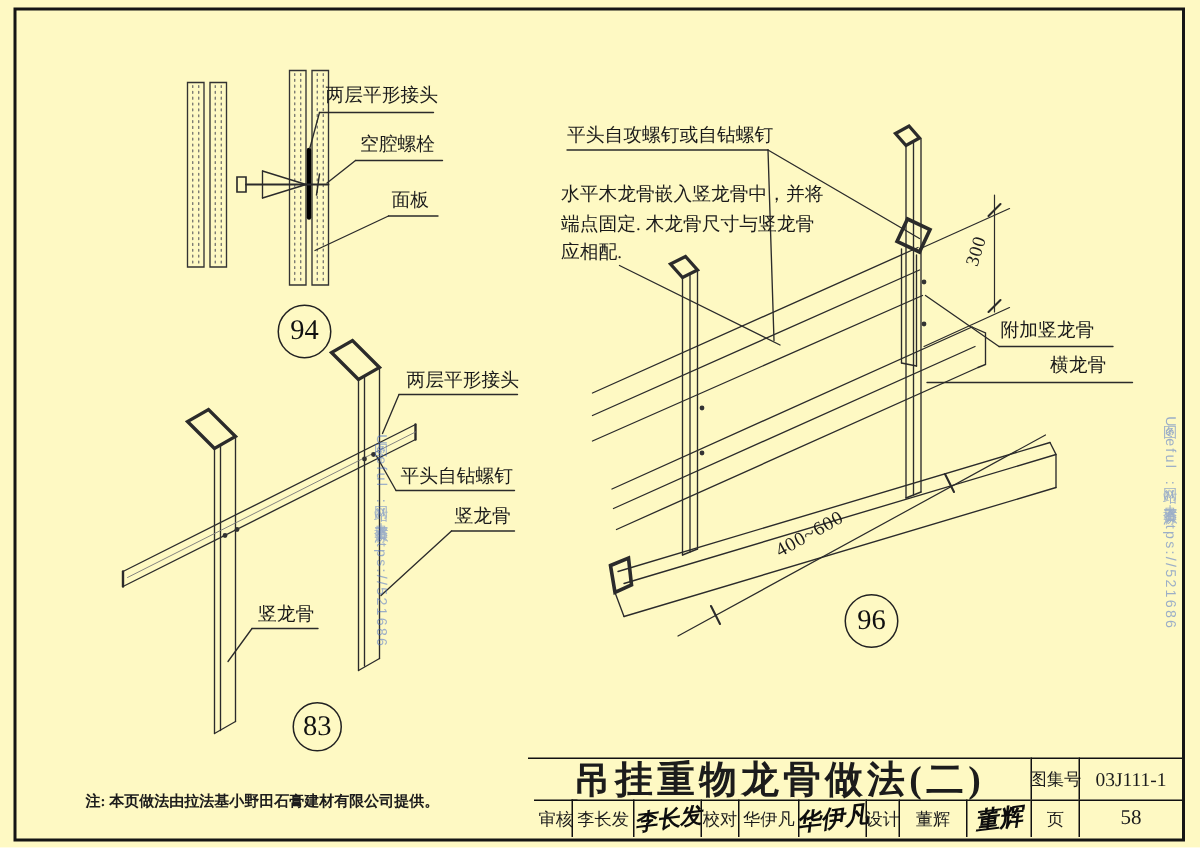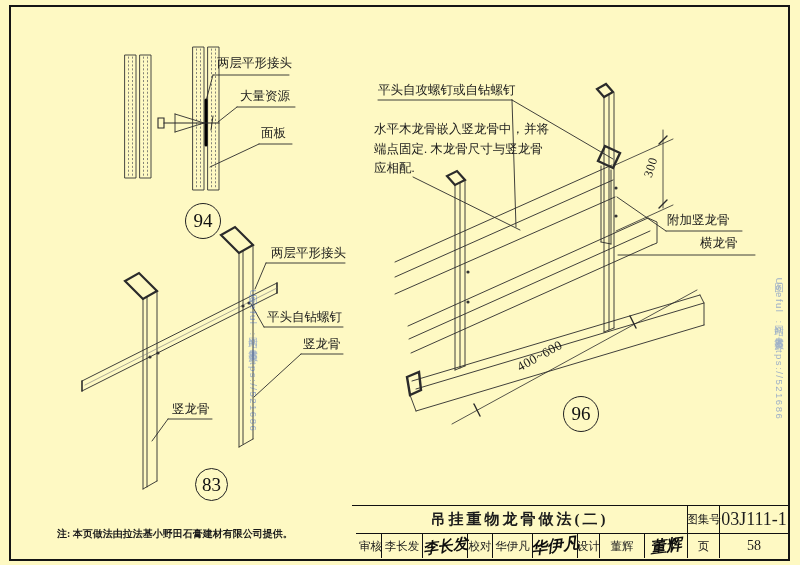--- a/index.html
+++ b/index.html
@@ -13,21 +13,21 @@
           align-items:center;justify-content:center;font-size:19px;color:#111;background:#fff0;}
   .sheet-frame{position:absolute;left:9px;top:5px;width:777px;height:552px;border:2.6px solid #151515;}
   .wm{position:absolute;writing-mode:vertical-rl;text-orientation:mixed;font-size:9.5px;
       letter-spacing:1.5px;color:#3c66cc;opacity:.5;white-space:nowrap;font-family:"Liberation Sans",sans-serif;}
   
   .tb{position:absolute;left:352px;top:505px;width:436px;height:53px;}
   .tb .cell{position:absolute;display:flex;align-items:center;justify-content:center;
             border-left:1.5px solid #111;border-top:1.5px solid #111;box-sizing:border-box;
             font-size:11.5px;white-space:nowrap;overflow:visible;}
   .tb .noleft{border-left:none;}
-  .tb .title-cell{font-size:15px;font-weight:700;letter-spacing:3px;}
+  .tb .title-cell{font-size:25px;font-weight:700;letter-spacing:3px;}
   .sig{font-style:italic;font-weight:700;transform:rotate(-7deg);font-size:15px;color:#0d0d0d;}
   .note{position:absolute;left:57px;top:527px;font-size:10px;font-weight:600;white-space:nowrap;}
   svg line,svg polyline,svg polygon,svg rect,svg path{vector-effect:non-scaling-stroke;}
 </style>
 </head>
 <body>
 
 <div id="stage">
 
   <div class="sheet-frame"></div>
@@ -169,21 +169,21 @@
 
       <g stroke-width="0.8">
         <line x1="452" y1="424" x2="697" y2="290"></line>
         <line x1="474" y1="404" x2="480" y2="416" stroke-width="1.4"></line>
         <line x1="630" y1="316" x2="636" y2="328" stroke-width="1.4"></line>
       </g>
     </g>
   </svg>
 
   <div class="lbl" style="left:217px;top:57px">两层平形接头</div>
-  <div class="lbl" style="left:240px;top:90px">大量资源</div>
+  <div class="lbl" style="left:240px;top:90px">空腔螺栓</div>
   <div class="lbl" style="left:261px;top:127px">面板</div>
   <div class="circle" style="left:185px;top:203px;width:34px;height:34px">
     <span>94</span>
   </div>
 
   <div class="lbl" style="left:271px;top:247px">两层平形接头</div>
   <div class="lbl" style="left:267px;top:311px">平头自钻螺钉</div>
   <div class="lbl" style="left:303px;top:338px">竖龙骨</div>
   <div class="lbl" style="left:172px;top:403px">竖龙骨</div>
   <div class="circle" style="left:195px;top:468px;width:31px;height:31px">
@@ -204,21 +204,21 @@
 
   <div class="wm" style="left:246px;top:288px;height:190px">图Useful 网站: 大量资源 https://521686</div>
   <div class="wm" style="left:772px;top:276px;height:125px">图Useful 网站: 大量资源 https://521686</div>
 
   <div class="note">注: 本页做法由拉法基小野田石膏建材有限公司提供。</div>
 
   <div class="tb">
 
     <div class="cell noleft title-cell" style="left:0;top:0;width:335px;height:28px">吊挂重物龙骨做法(二)</div>
     <div class="cell" style="left:335px;top:0;width:32px;height:28px">图集号</div>
-    <div class="cell" style="left:367px;top:0;width:69px;height:28px;font-size:18px">03J111-1</div>
+    <div class="cell" style="left:367px;top:0;width:69px;height:28px;font-size:13px">03J111-1</div>
 
     <div class="cell noleft" style="left:4px;top:28px;width:29px;height:25px">审核</div>
     <div class="cell" style="left:29px;top:28px;width:41px;height:25px">李长发</div>
     <div class="cell" style="left:70px;top:28px;width:45px;height:25px">
       <span class="sig">李长发</span>
     </div>
     <div class="cell" style="left:115px;top:28px;width:25px;height:25px">校对</div>
     <div class="cell" style="left:140px;top:28px;width:40px;height:25px">华伊凡</div>
     <div class="cell" style="left:180px;top:28px;width:45px;height:25px">
       <span class="sig" style="font-size:16px">华伊凡</span>

